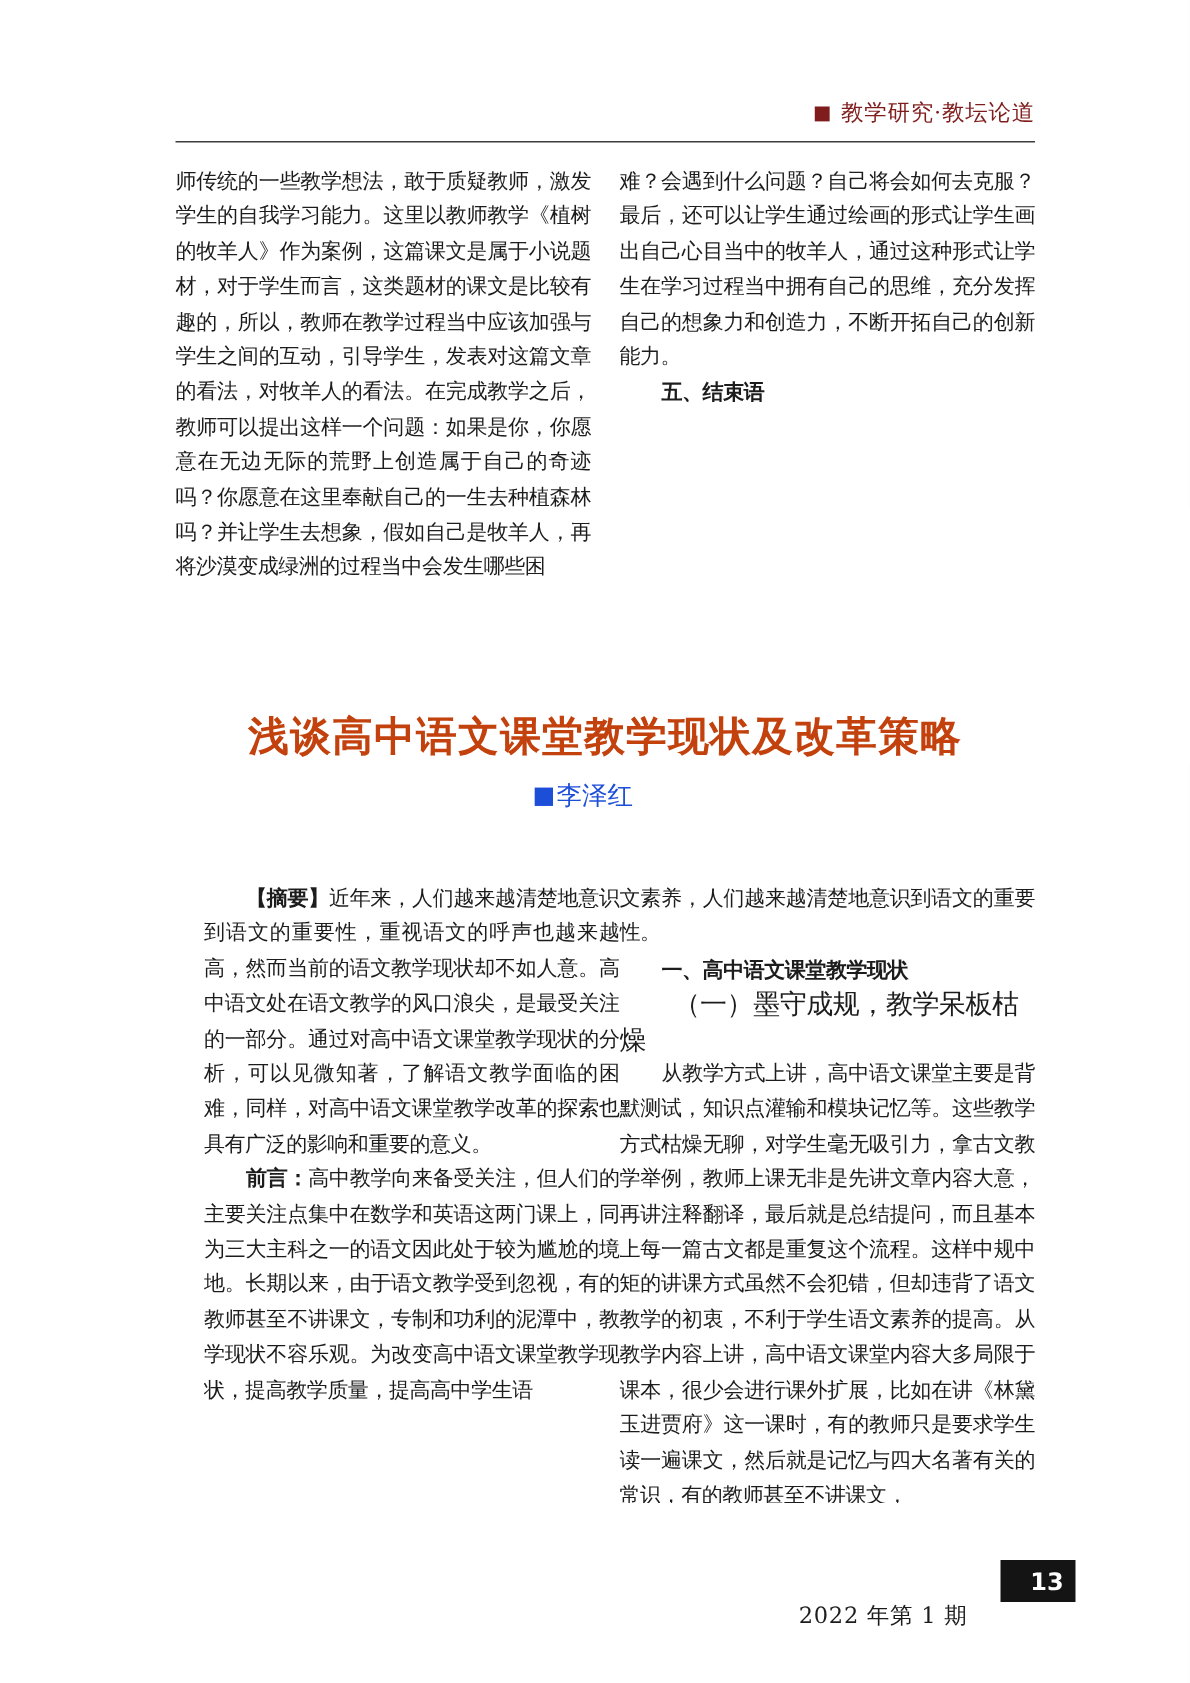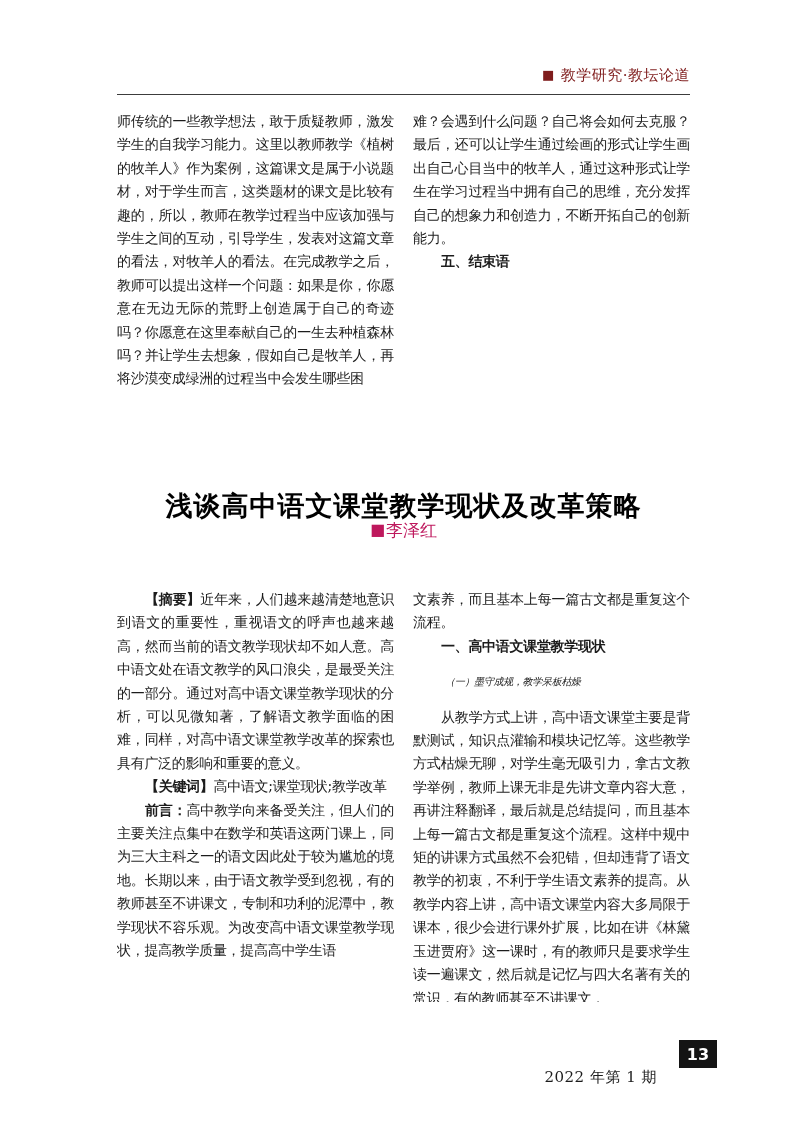--- a/index.html
+++ b/index.html
@@ -34,21 +34,21 @@
   }
   
   .two-col {
     position: absolute;
     left: 117px; width: 573px;
     display: flex;
     justify-content: space-between;
     overflow: hidden;
   }
   .block1 { top: 110px; height: 292px; }
-  .block2 { top: 588px; height: 414px; }
+  .block2 { top: 588px; height: 414px; justify-content: flex-end; }
   .col {
     width: 277px;
     overflow: hidden;
   }
   p.bt {
     margin: 0;
     font-size: 14px;
     line-height: 23.4px;
     text-align: justify;
     text-justify: inter-ideograph;
@@ -59,50 +59,49 @@
   p.hd {
     margin: 0;
     font-size: 14px;
     line-height: 23.4px;
     font-weight: bold;
     font-family: Liberation Sans, sans-serif;
     text-indent: 2em;
     letter-spacing: -0.3px;
   }
   p.subhd {
-    margin: 12px;
-    font-size: 10px;
+    margin: 0;
+    font-size: 18px;
     line-height: 23.4px;
-    font-style: italic;
     text-indent: 2em;
     letter-spacing: -0.3px;
   }
   .lbl {
     font-weight: bold;
     font-family: "DejaVu Sans", "Liberation Sans", sans-serif;
   }
   .gap-above { margin-top: 23px; }
   
   .title {
     position: absolute;
-    left: 117px; top: 488px; width: 573px;
+    left: 117px; top: 473px; width: 573px;
     margin: 0;
     text-align: center;
     font-size: 27px;
     font-weight: bold;
     letter-spacing: 1px;
     font-family: "DejaVu Serif", "Liberation Serif", serif;
-    color: #000000;
+    color: #c2410c;
   }
   .author {
     position: absolute;
-    left: 117px; top: 519px; width: 573px;
+    left: 102px; top: 519px; width: 573px;
     text-align: center;
     font-size: 17px;
-    color: #be185d;
+    color: #1d4ed8;
   }
   .author .sq {
     display: inline-block;
     font-size: 16px;
     margin-right: 1px;
     transform: translateY(-1px);
   }
   
   .footer {
     position: absolute;
@@ -121,20 +120,21 @@
   .footer .pagebox {
     width: 38px; height: 28px;
     background: #141414;
     color: #ffffff;
     font-family: "DejaVu Sans", "Liberation Sans", sans-serif;
     font-weight: bold;
     font-size: 16px;
     display: flex;
     align-items: center;
     justify-content: center;
+    padding-left: 12px;
   }
 </style>
 </head>
 <body>
 
 <div class="page">
 
   <div class="hdr">
     <span class="sq">■</span><span>教学研究·教坛论道</span>
   </div>
@@ -150,25 +150,24 @@
   </div>
 
   <h1 class="title">浅谈高中语文课堂教学现状及改革策略</h1>
   <div class="author">
     <span class="sq">■</span><span>李泽红</span>
   </div>
 
   <div class="two-col block2">
     <div class="col">
       <p class="bt"><span class="lbl">【摘要】</span><span>近年来，人们越来越清楚地意识到语文的重要性，重视语文的呼声也越来越高，然而当前的语文教学现状却不如人意。高中语文处在语文教学的风口浪尖，是最受关注的一部分。通过对高中语文课堂教学现状的分析，可以见微知著，了解语文教学面临的困难，同样，对高中语文课堂教学改革的探索也具有广泛的影响和重要的意义。</span></p>
-      <p class="bt"><span class="lbl">【关键词】</span><span>高中语文;课堂现状;教学改革</span></p>
       <p class="bt gap-above"><span class="lbl">前言：</span><span>高中教学向来备受关注，但人们的主要关注点集中在数学和英语这两门课上，同为三大主科之一的语文因此处于较为尴尬的境地。长期以来，由于语文教学受到忽视，有的教师甚至不讲课文，专制和功利的泥潭中，教学现状不容乐观。为改变高中语文课堂教学现状，提高教学质量，提高高中学生语</span></p>
     </div>
     <div class="col">
-      <p class="bt noind">文素养，而且基本上每一篇古文都是重复这个流程。</p>
+      <p class="bt noind">文素养，人们越来越清楚地意识到语文的重要性。</p>
       <p class="hd">一、高中语文课堂教学现状</p>
       <p class="subhd">（一）墨守成规，教学呆板枯燥</p>
       <p class="bt">从教学方式上讲，高中语文课堂主要是背默测试，知识点灌输和模块记忆等。这些教学方式枯燥无聊，对学生毫无吸引力，拿古文教学举例，教师上课无非是先讲文章内容大意，再讲注释翻译，最后就是总结提问，而且基本上每一篇古文都是重复这个流程。这样中规中矩的讲课方式虽然不会犯错，但却违背了语文教学的初衷，不利于学生语文素养的提高。从教学内容上讲，高中语文课堂内容大多局限于课本，很少会进行课外扩展，比如在讲《林黛玉进贾府》这一课时，有的教师只是要求学生读一遍课文，然后就是记忆与四大名著有关的常识，有的教师甚至不讲课文，</p>
     </div>
   </div>
 
   <div class="footer">
     <span class="issue">2022 年第 1 期</span>
     <span class="pagebox">13</span>
   </div>

